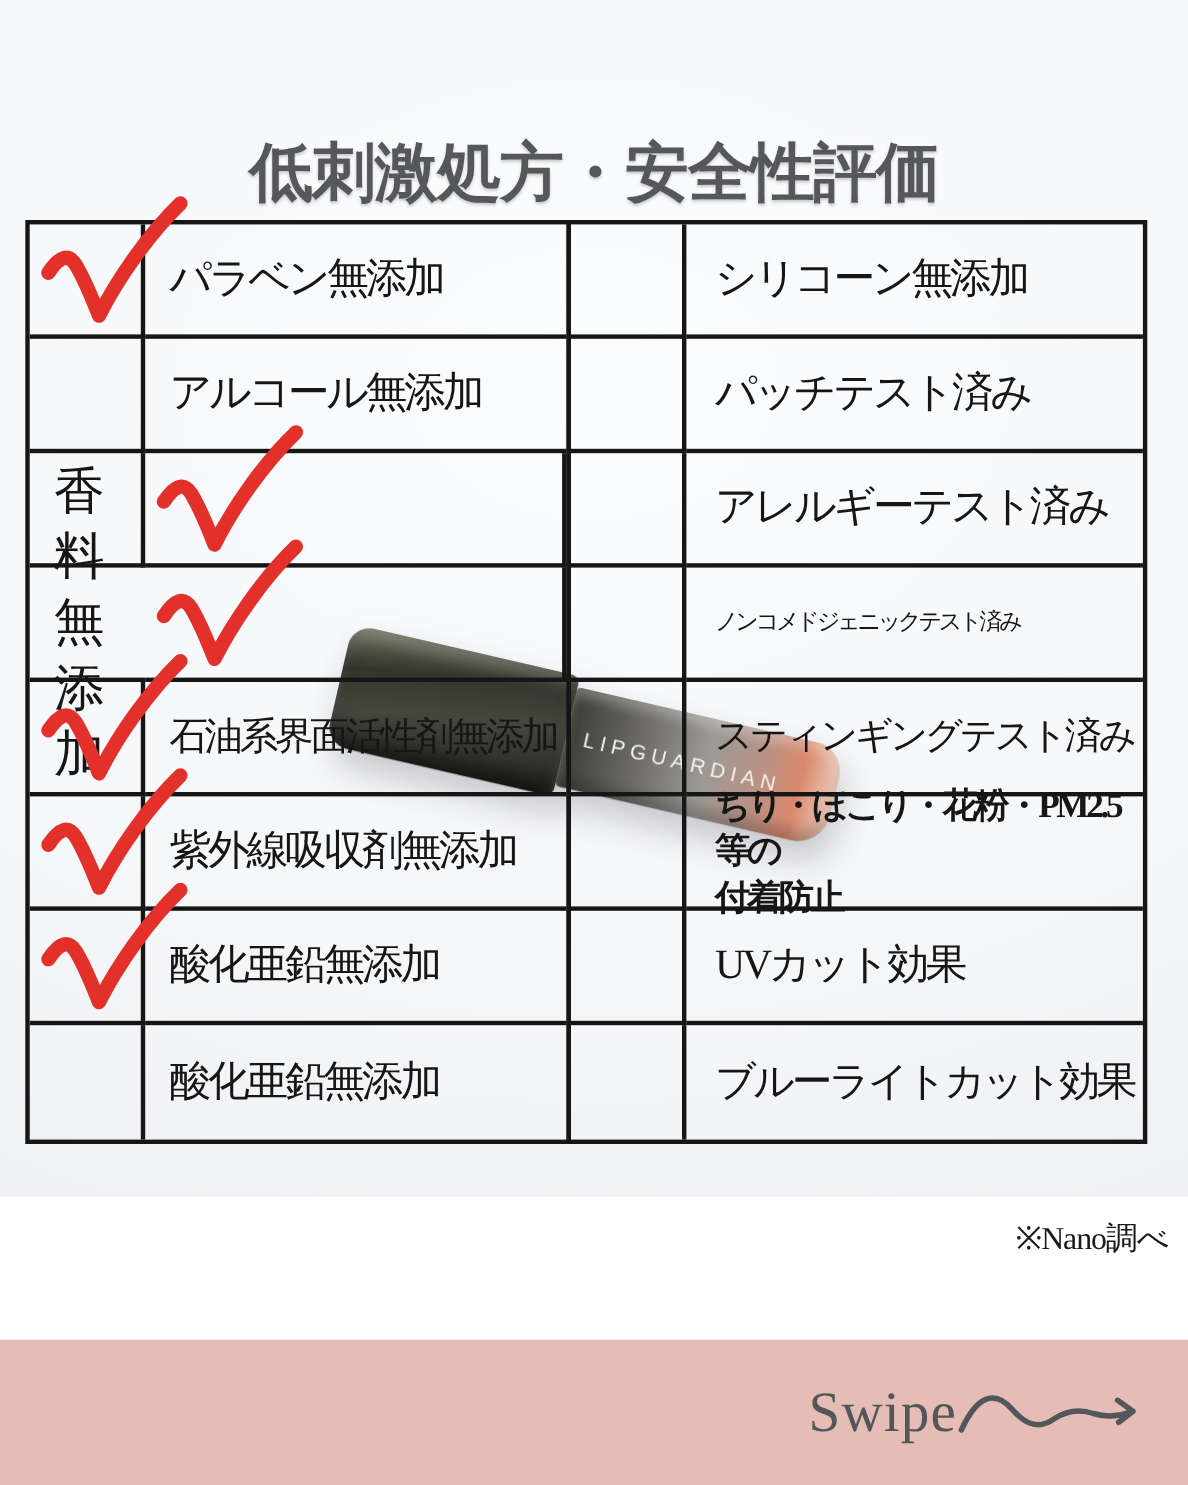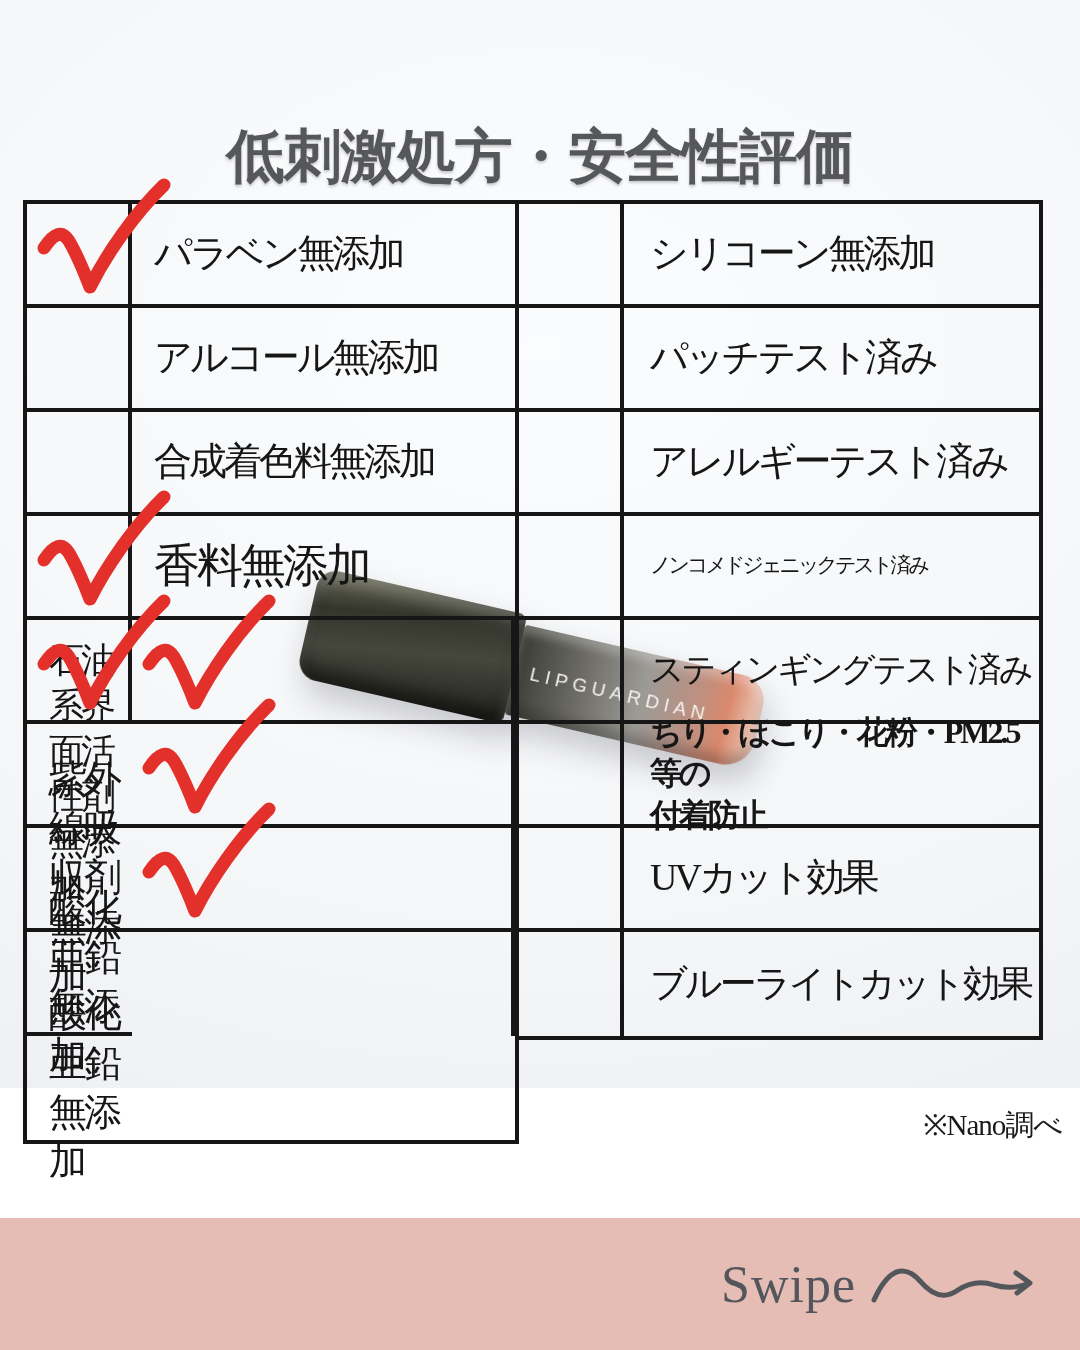--- a/index.html
+++ b/index.html
@@ -39,21 +39,21 @@
   .lab{padding-left:22px;color:#161616;letter-spacing:-3px;line-height:1.3;white-space:pre-line;}
   #tr .lab{padding-left:26px;}
   .chkwrap{position:absolute;left:4px;top:-22px;width:142px;height:138px;overflow:visible;z-index:6;}
 
   
   .note-src{position:absolute;top:1104px;right:18px;font-size:29px;color:#1a1a1a;letter-spacing:-1px;}
   .note-dis{position:absolute;top:1152px;left:24px;font-size:31px;color:#1a1a1a;letter-spacing:-1px;}
 
   
   .footer{position:absolute;left:0;top:1218px;width:1080px;height:132px;background:#e5bdb5;
-          display:flex;align-items:center;justify-content:flex-end;padding-right:40px;box-sizing:border-box;gap:14px;}
+          display:flex;align-items:center;justify-content:flex-end;padding-right:40px;box-sizing:border-box;}
   .swipe{font-size:52px;color:#53565a;letter-spacing:1px;}
 </style>
 </head>
 <body>
 
 <div class="stage">
 
   <div class="title">低刺激処方・安全性評価</div>
 
   <div class="product">
@@ -66,21 +66,20 @@
   <div class="tbl" id="tl">
       <div class="c">
   <svg class="chkwrap" viewBox="0 0 142 138">
     <path d="M13,66 C23,51 31,48 38,59 C47,74 53,90 59,105 C75,73 103,32 133,3" fill="none" stroke="#e4302a" stroke-width="13" stroke-linecap="round" stroke-linejoin="round"></path>
   </svg>
 </div>
       <div class="c lab cl" style="font-size: 38px;">パラベン無添加</div>
       <div class="c"></div>
       <div class="c lab cl" style="font-size: 38px;">アルコール無添加</div>
       <div class="c"></div>
-      <div class="c lab cl" style="font-size: 38px;">合成着色料無添加</div>
       <div class="c">
   <svg class="chkwrap" viewBox="0 0 142 138">
     <path d="M13,66 C23,51 31,48 38,59 C47,74 53,90 59,105 C75,73 103,32 133,3" fill="none" stroke="#e4302a" stroke-width="13" stroke-linecap="round" stroke-linejoin="round"></path>
   </svg>
 </div>
       <div class="c lab cl" style="font-size: 46px;">香料無添加</div>
       <div class="c">
   <svg class="chkwrap" viewBox="0 0 142 138">
     <path d="M13,66 C23,51 31,48 38,59 C47,74 53,90 59,105 C75,73 103,32 133,3" fill="none" stroke="#e4302a" stroke-width="13" stroke-linecap="round" stroke-linejoin="round"></path>
   </svg>

